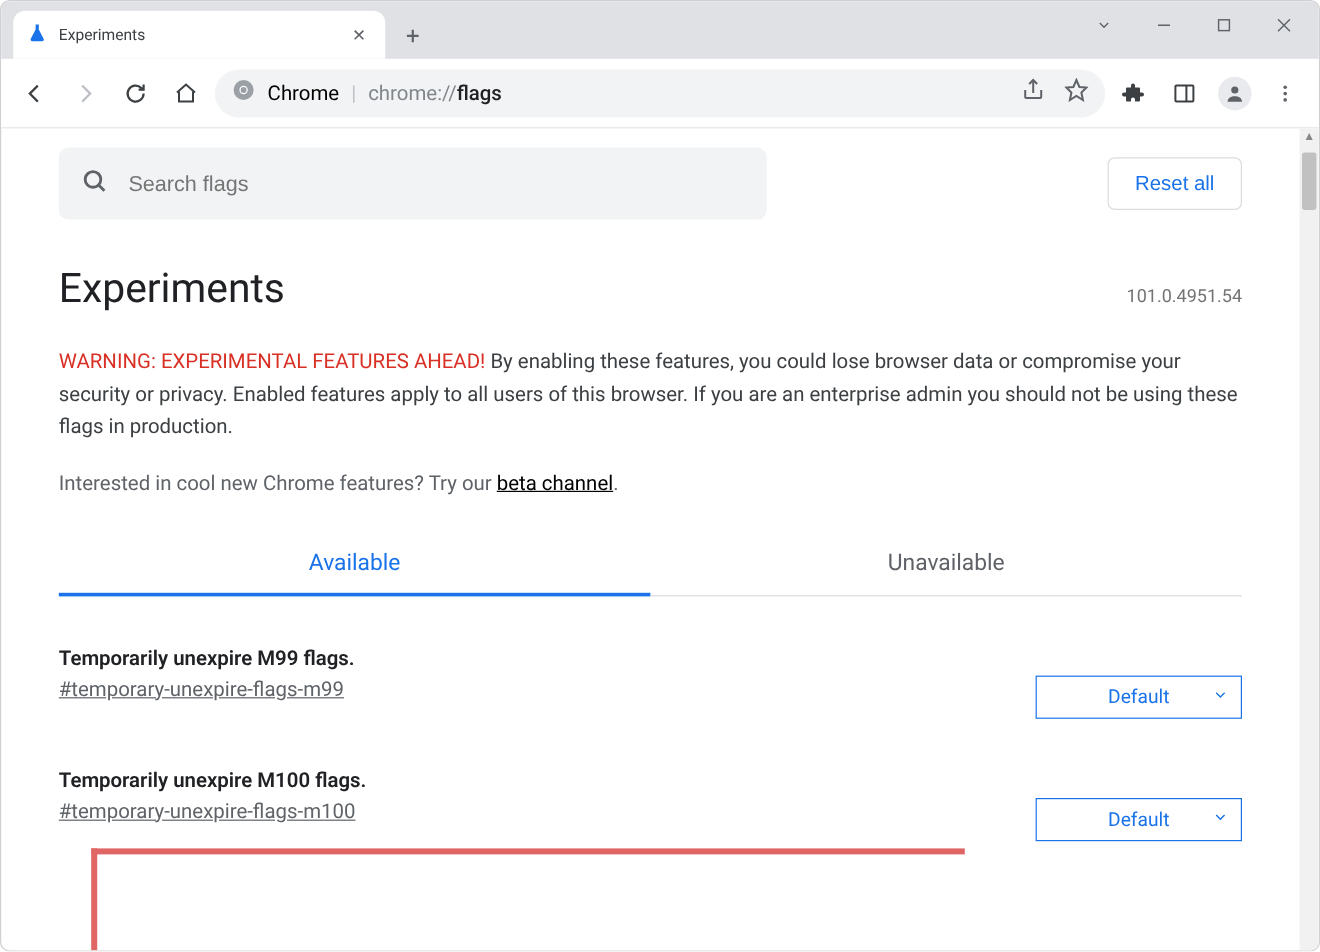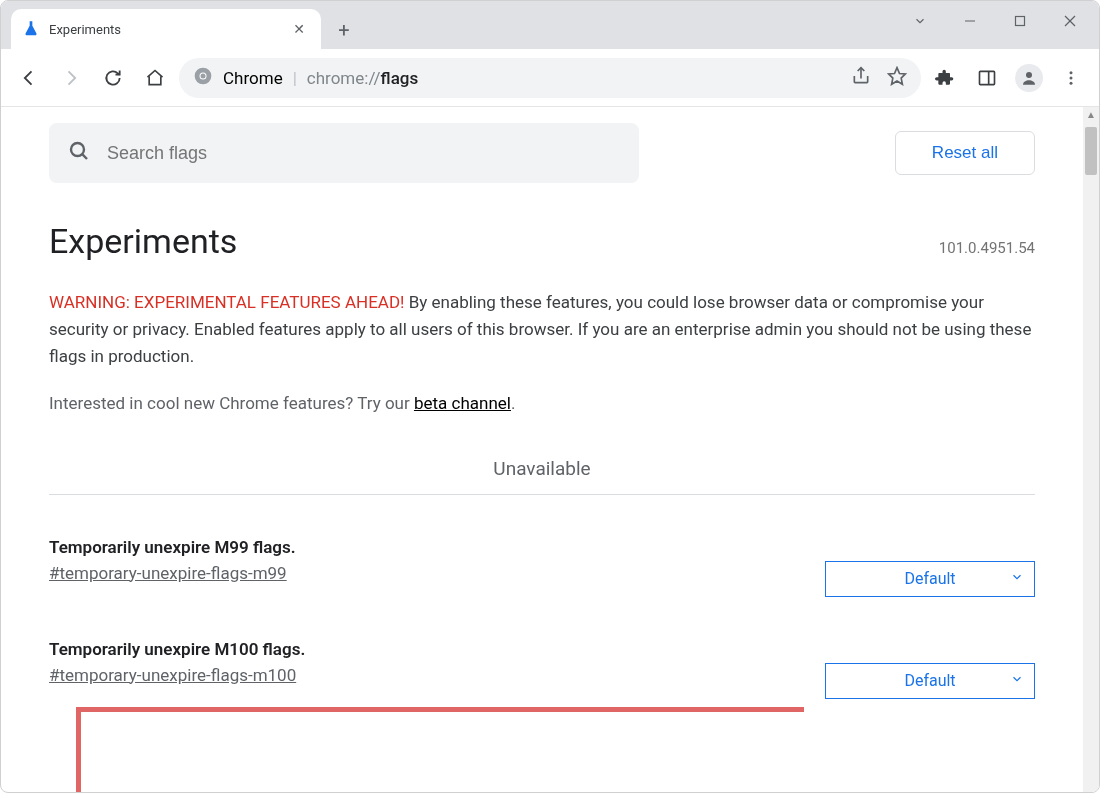--- a/index.html
+++ b/index.html
@@ -85,21 +85,21 @@
   display:flex; align-items:center; padding:0 18px; gap:14px;
   max-width: 590px;
 }
 .searchbox svg { color:#5f6368; }
 .searchinput {
   border:none; background:transparent; outline:none;
   font-size:18px; color:#5f6368; flex:1;
 }
 .resetbtn {
   margin-left:auto;
-  height:44px; padding:0 36px;
+  height:44px; padding:0 22px;
   border:1px solid #dadce0; background:#fff; border-radius:6px;
   color:#1a73e8; font-size:17px; font-weight:500; cursor:pointer;
 }
 .headrow { display:flex; align-items:baseline; margin-top:38px; }
 h1 { font-size:34px; font-weight:400; margin:0; color:#202124; }
 .version { margin-left:auto; color:#737373; font-size:15px; }
 .warning { margin-top:28px; font-size:17px; line-height:1.6; color:#3c4043; }
 .warning .warn { color:#d93025; }
 .interested { margin-top:22px; font-size:17px; color:#5f6368; }
 .interested a { color:#000000; }
@@ -109,21 +109,21 @@
   border-bottom:1px solid #dadce0; color:#5f6368; cursor:pointer;
 }
 .ptab.active { color:#1a73e8; border-bottom:3px solid #1a73e8; }
 .flag { margin-top:42px; display:flex; gap:8px; align-items:flex-start; position:relative; }
 .flag-left { flex:1; }
 .flag-title { font-weight:600; font-size:17px; color:#202124; }
 .flag-desc { margin-top:6px; font-size:17px; color:#5f6368; line-height:1.5; }
 .flag-link { margin-top:6px; font-size:17px; }
 .flag-link a { color:#5f6368; text-decoration:underline; }
 .flag-select {
-  width:210px; height:36px; border:1px solid #1a73e8; color:#1a73e8;
+  width:172px; height:36px; border:1px solid #1a73e8; color:#1a73e8;
   display:flex; align-items:center; justify-content:center; gap:8px;
   font-size:16px; position:relative; margin-top:24px; cursor:pointer;
   background:#fff;
 }
 .flag-select .chev { position:absolute; right:10px; }
 
 
 .anno-h {
   position:absolute; background:#e06666; height:5px;
   left:75px; width:728px; top:600px; z-index:50;
@@ -273,20 +273,21 @@
 
         <div class="warning">
           <span class="warn">WARNING: EXPERIMENTAL FEATURES AHEAD!</span><span> By enabling these features, you could lose browser data or compromise your security or privacy. Enabled features apply to all users of this browser. If you are an enterprise admin you should not be using these flags in production.</span>
         </div>
 
         <div class="interested">
           <span>Interested in cool new Chrome features? Try our </span><a href="#">beta channel</a><span>.</span>
         </div>
 
         <div class="tabs">
+          <div class="ptab active">Available</div>
           <div class="ptab">Unavailable</div>
         </div>
 
         <div class="flag">
           <div class="flag-left">
             <div class="flag-title">Temporarily unexpire M99 flags.</div>
             <div class="flag-link"><a href="#">#temporary-unexpire-flags-m99</a></div>
           </div>
           <div class="flag-select">
             <span>Default</span>

